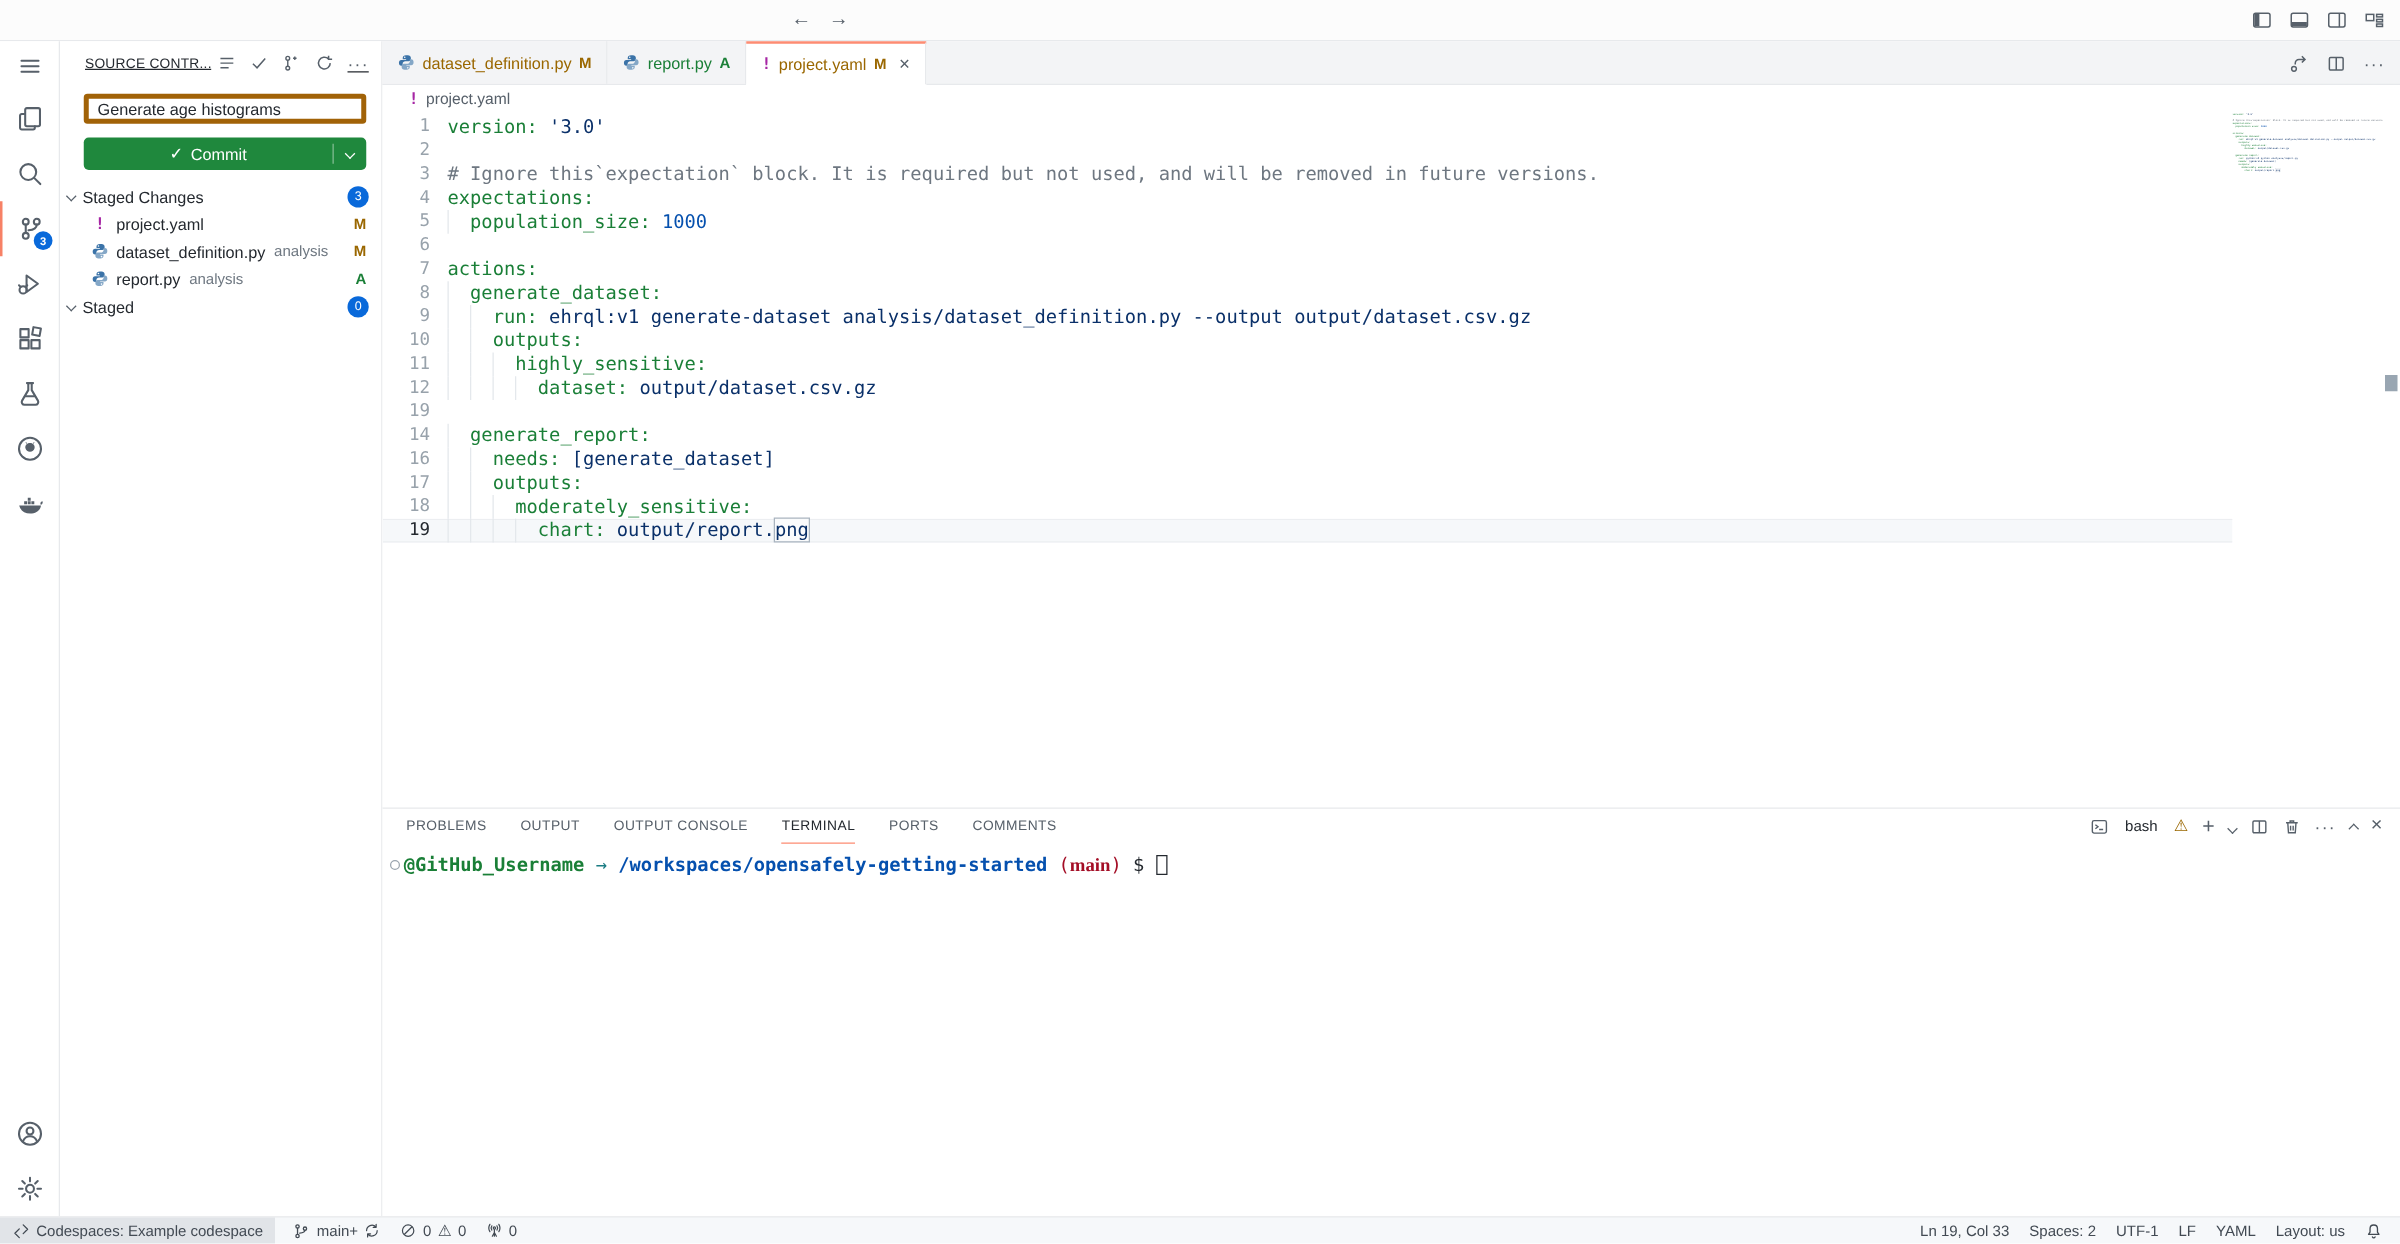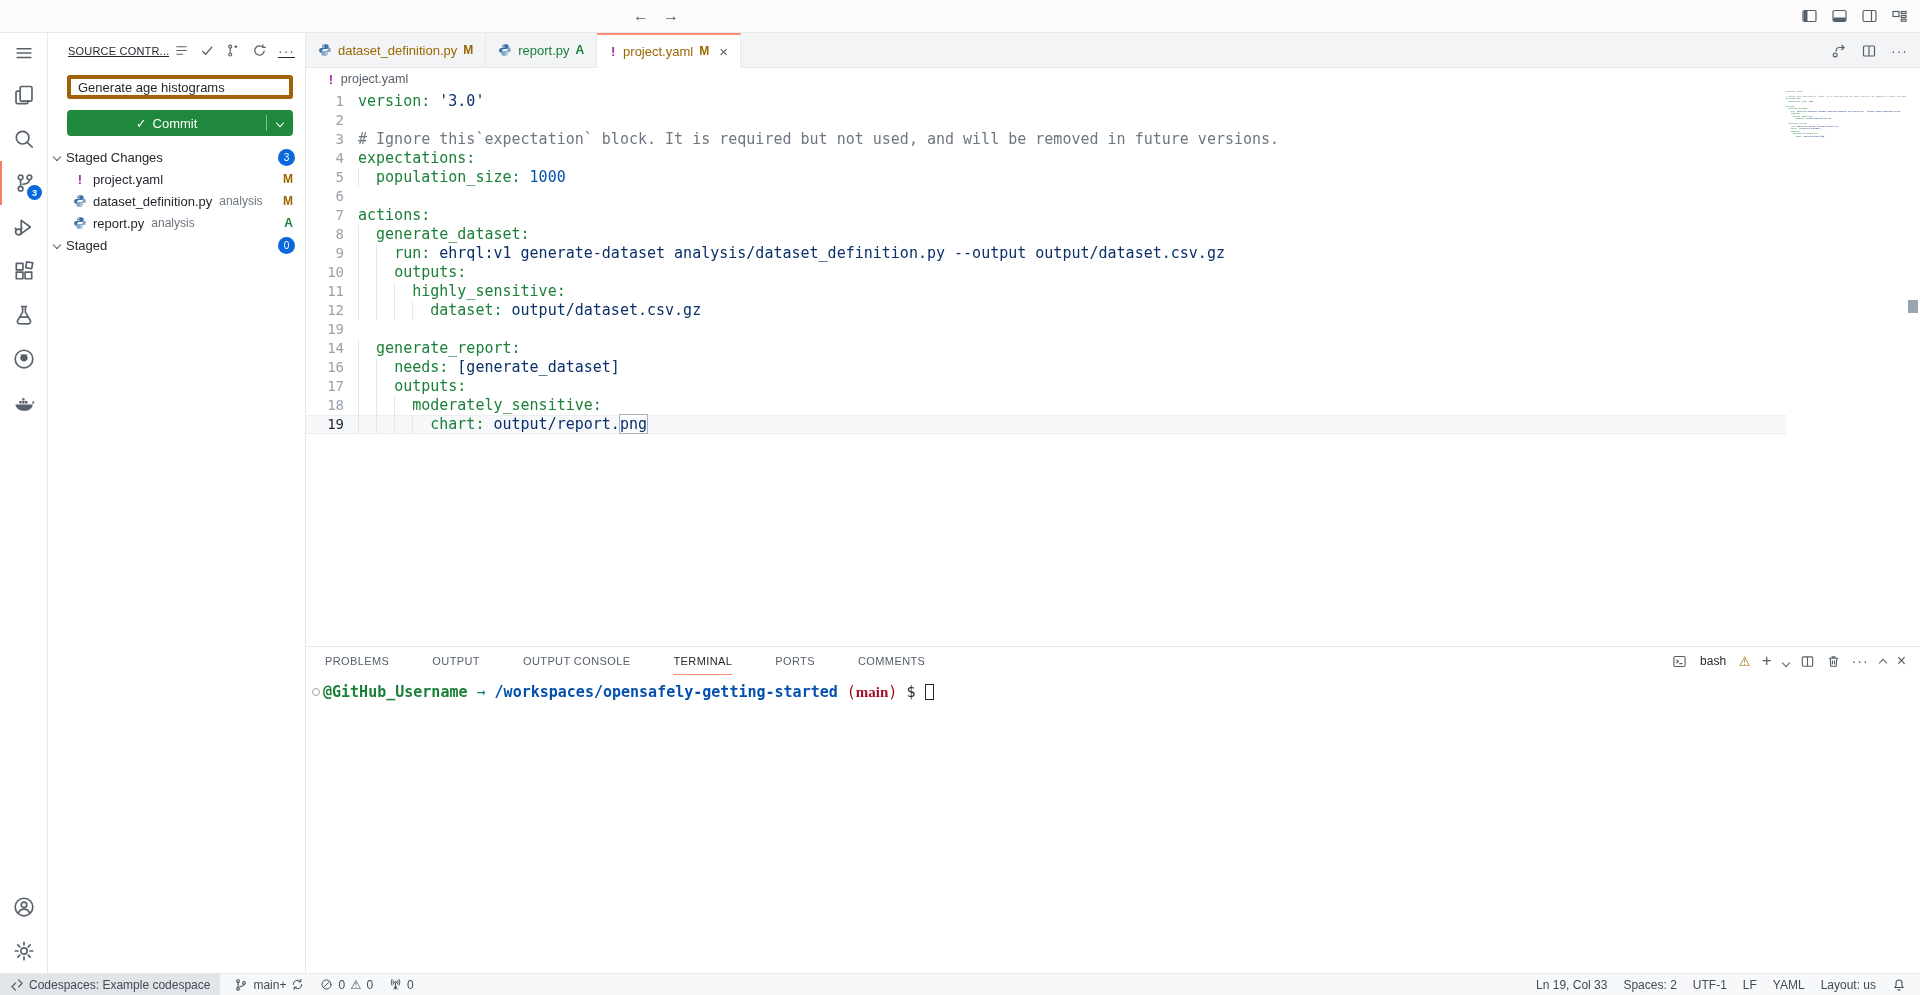--- a/index.html
+++ b/index.html
@@ -72,21 +72,21 @@
   .tok-p { color:#24292f; }
   .tok-b { color:#0a3069; outline:1px solid #a9b4bf; background:#fafbfc; }
 
   #minimap { position:absolute; top:22px; right:14px; width:120px; bottom:0; overflow:hidden; }
   .mm-scale { transform:scale(.132); transform-origin:0 0; font-family:"DejaVu Sans Mono",monospace; font-size:15px; line-height:19px; white-space:pre; }
   #overview-ruler { position:absolute; top:0; right:0; width:14px; bottom:0; }
   .ruler-marker { position:absolute; top:232px; right:2px; width:10px; height:13px; background:#8796a5; opacity:.85; }
 
   
   #panel { position:absolute; top:613px; left:0; right:0; bottom:0; background:#fff; border-top:1px solid #e7e9ec; }
-  #panel-tabs { position:absolute; top:0; left:0; height:28px; display:flex; align-items:center; padding-left:19px; gap:43px; }
+  #panel-tabs { position:absolute; top:0; left:0; height:28px; display:flex; align-items:center; padding-left:19px; gap:27px; }
   .panel-tab { font-size:11px; letter-spacing:.4px; color:#57606a; cursor:pointer; height:28px; display:flex; align-items:center; }
   .panel-tab.active { color:#24292f; box-shadow:inset 0 -1px 0 #fd8c73; }
   #panel-toolbar { position:absolute; top:0; right:14px; height:28px; display:flex; align-items:center; gap:11px; color:#424a53; }
   .shell-label { font-size:12px; color:#24292f; margin:0 2px; }
   .warn-glyph { color:#9a6700; font-size:13px; }
   .pt-glyph { font-size:15px; color:#57606a; }
   #terminal-line { position:absolute; top:36px; left:17px; height:19px; font-family:"DejaVu Sans Mono",monospace; font-size:15px; line-height:19px; white-space:pre; }
   .term-decoration { position:absolute; top:41px; left:6px; width:8px; height:8px; border:1px solid #9aa4ae; border-radius:50%; }
   .t-user { color:#1a7f37; font-weight:bold; }
   .t-arrow { color:#1b7c83; }

